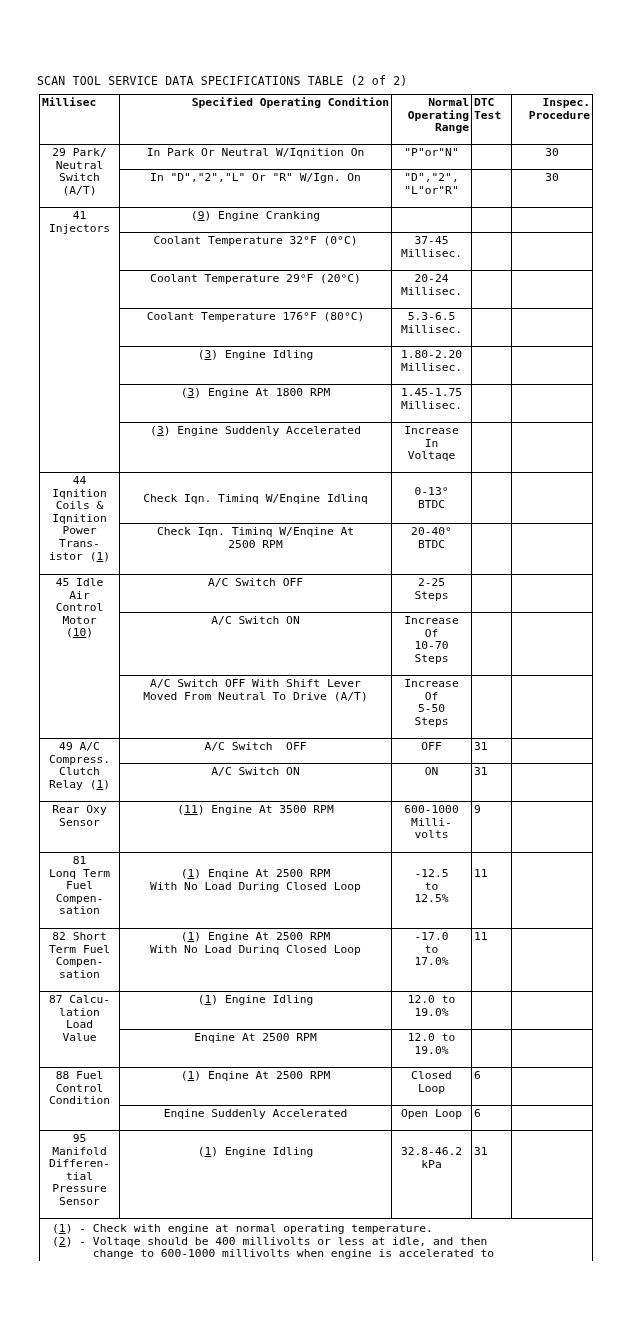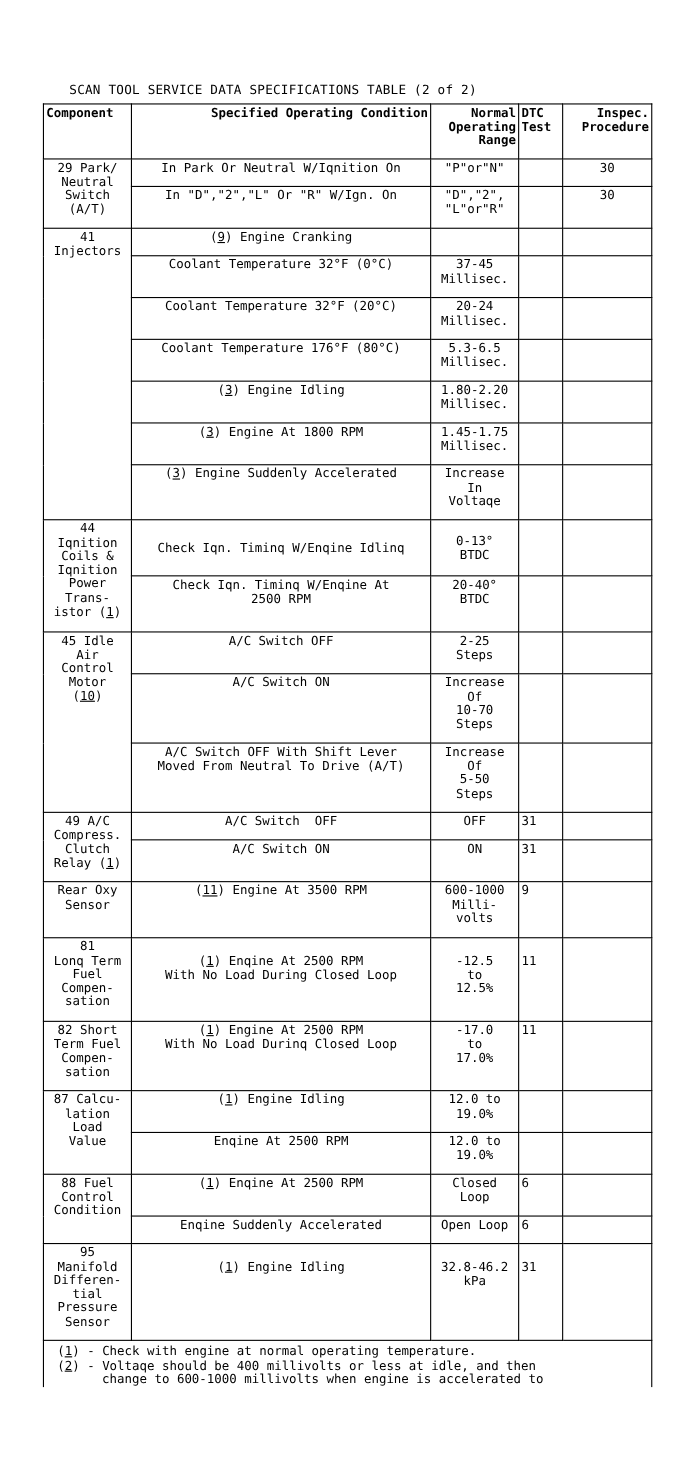--- a/index.html
+++ b/index.html
@@ -1,18 +1,18 @@
 <!DOCTYPE html>
 <html><head>
 <meta charset="utf-8">
 <style>
   html, body { margin: 0; padding: 0; background: #ffffff; }
   body { width: 630px; height: 1336px; position: relative; overflow: hidden;
          font-family: "DejaVu Sans Mono", "Liberation Mono", monospace; color: #000; }
-  .title { position: absolute; left: 37px; top: 74px; font-size: 11.5px; letter-spacing: 0.2px; white-space: pre; margin-left: 26px; }
+  .title { position: absolute; left: 37px; top: 74px; font-size: 11.5px; letter-spacing: 0.2px; white-space: pre; }
   table.spec { position: absolute; left: 39px; top: 94px; border-collapse: collapse; table-layout: fixed; width: 553px; }
   table.spec td, table.spec th { border: 1px solid #000; vertical-align: top; padding: 2px 2px 0 2px;
          font-size: 11.3px; line-height: 12.6px; white-space: pre; overflow: hidden; }
   table.spec th { font-weight: bold; text-align: right; }
   table.spec th.left { text-align: left; }
   td.comp { text-align: center; }
   td.cond { text-align: center; }
   td.range { text-align: center; }
   td.dtc { text-align: left; padding-left: 12px; }
   td.insp { text-align: center; }
@@ -29,21 +29,21 @@
 <table class="spec">
   <colgroup>
     <col style="width:80px">
       <col style="width:272px">
       <col style="width:80px">
       <col style="width:40px">
       <col style="width:81px">
   </colgroup>
   <thead>
     <tr style="height:50px">
-      <th class="left">Component</th>
+      <th class="left">Millisec</th>
       <th>Specified Operating Condition</th>
       <th>Normal
 Operating
 Range</th>
       <th class="left">DTC
 Test</th>
       <th>Inspec.
 Procedure</th>
     </tr>
   </thead>
@@ -76,21 +76,21 @@
       <td class="insp"></td>
     </tr>
     <tr style="height:38px">
       <td class="cond">Coolant Temperature 32°F (0°C)</td>
       <td class="range">37-45
 Millisec.</td>
       <td class="dtc"></td>
       <td class="insp"></td>
     </tr>
     <tr style="height:38px">
-      <td class="cond">Coolant Temperature 32°F (20°C)</td>
+      <td class="cond">Coolant Temperature 29°F (20°C)</td>
       <td class="range">20-24
 Millisec.</td>
       <td class="dtc"></td>
       <td class="insp"></td>
     </tr>
     <tr style="height:38px">
       <td class="cond">Coolant Temperature 176°F (80°C)</td>
       <td class="range">5.3-6.5
 Millisec.</td>
       <td class="dtc"></td>

